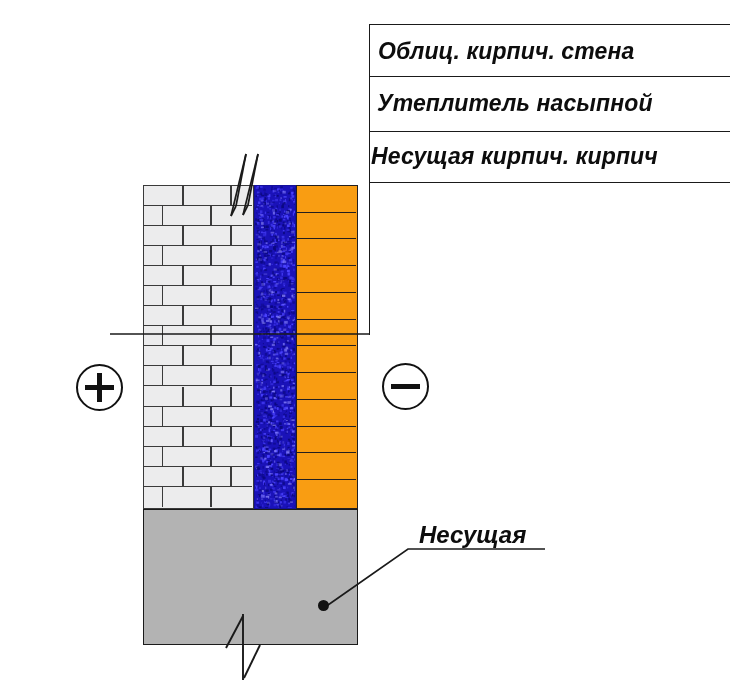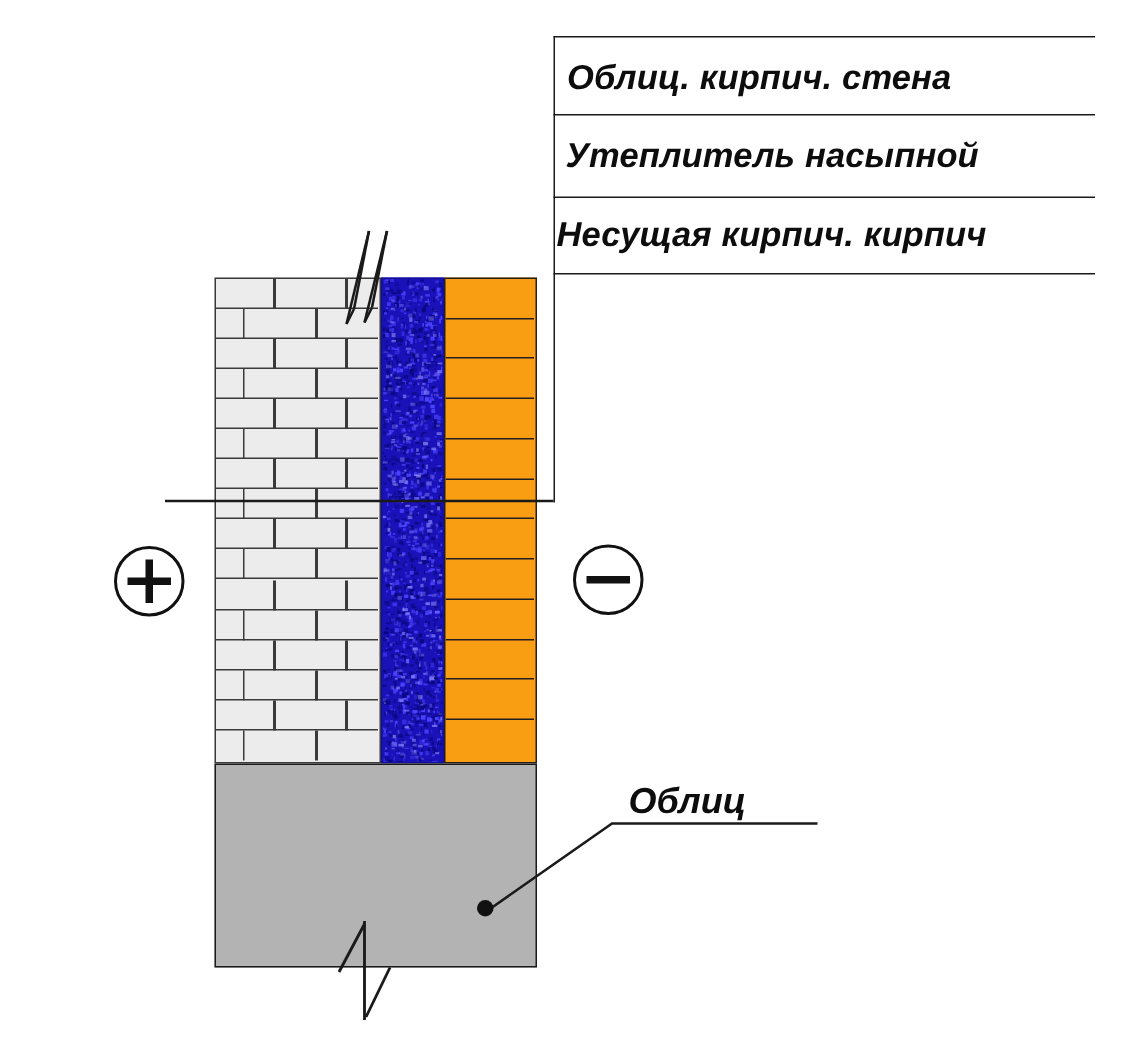--- a/index.html
+++ b/index.html
@@ -1943,21 +1943,21 @@
       <path d="M243,614 L243,680"></path>
       <path d="M243,616 L226,648"></path>
       <path d="M260,645 L244,678"></path>
     </g>
 
     <path d="M328,605 L408,549 L545,549" stroke="#1a1a1a" stroke-width="1.7" fill="none"></path>
   </svg>
 
   <div class="dot" style="left:318px;top:600px;"></div>
 
-  <div class="plinth-label" style="left:419px;top:521px;">Облиц</div>
+  <div class="plinth-label" style="left:419px;top:521px;">Несущая</div>
 
   <div>
     <div class="sym-circle" style="left:76px;top:364px;width:47px;height:47px;"></div>
     <div class="sym-bar" style="left:85px;top:385px;width:29px;height:5px;"></div>
     <div class="sym-bar" style="left:97px;top:373px;width:5px;height:29px;"></div>
   </div>
 
   <div>
     <div class="sym-circle" style="left:382px;top:363px;width:47px;height:47px;"></div>
     <div class="sym-bar" style="left:391px;top:384px;width:29px;height:5px;"></div>

